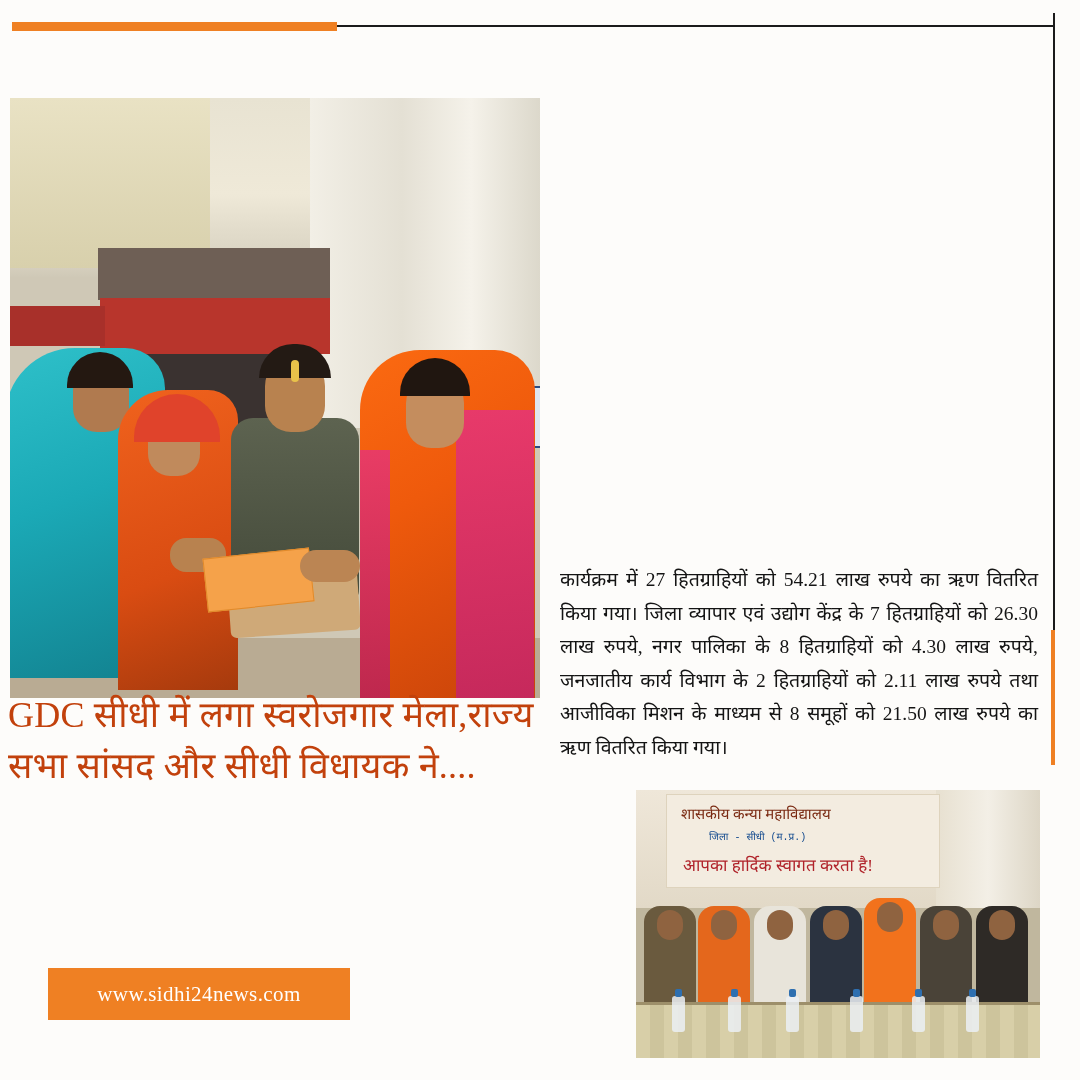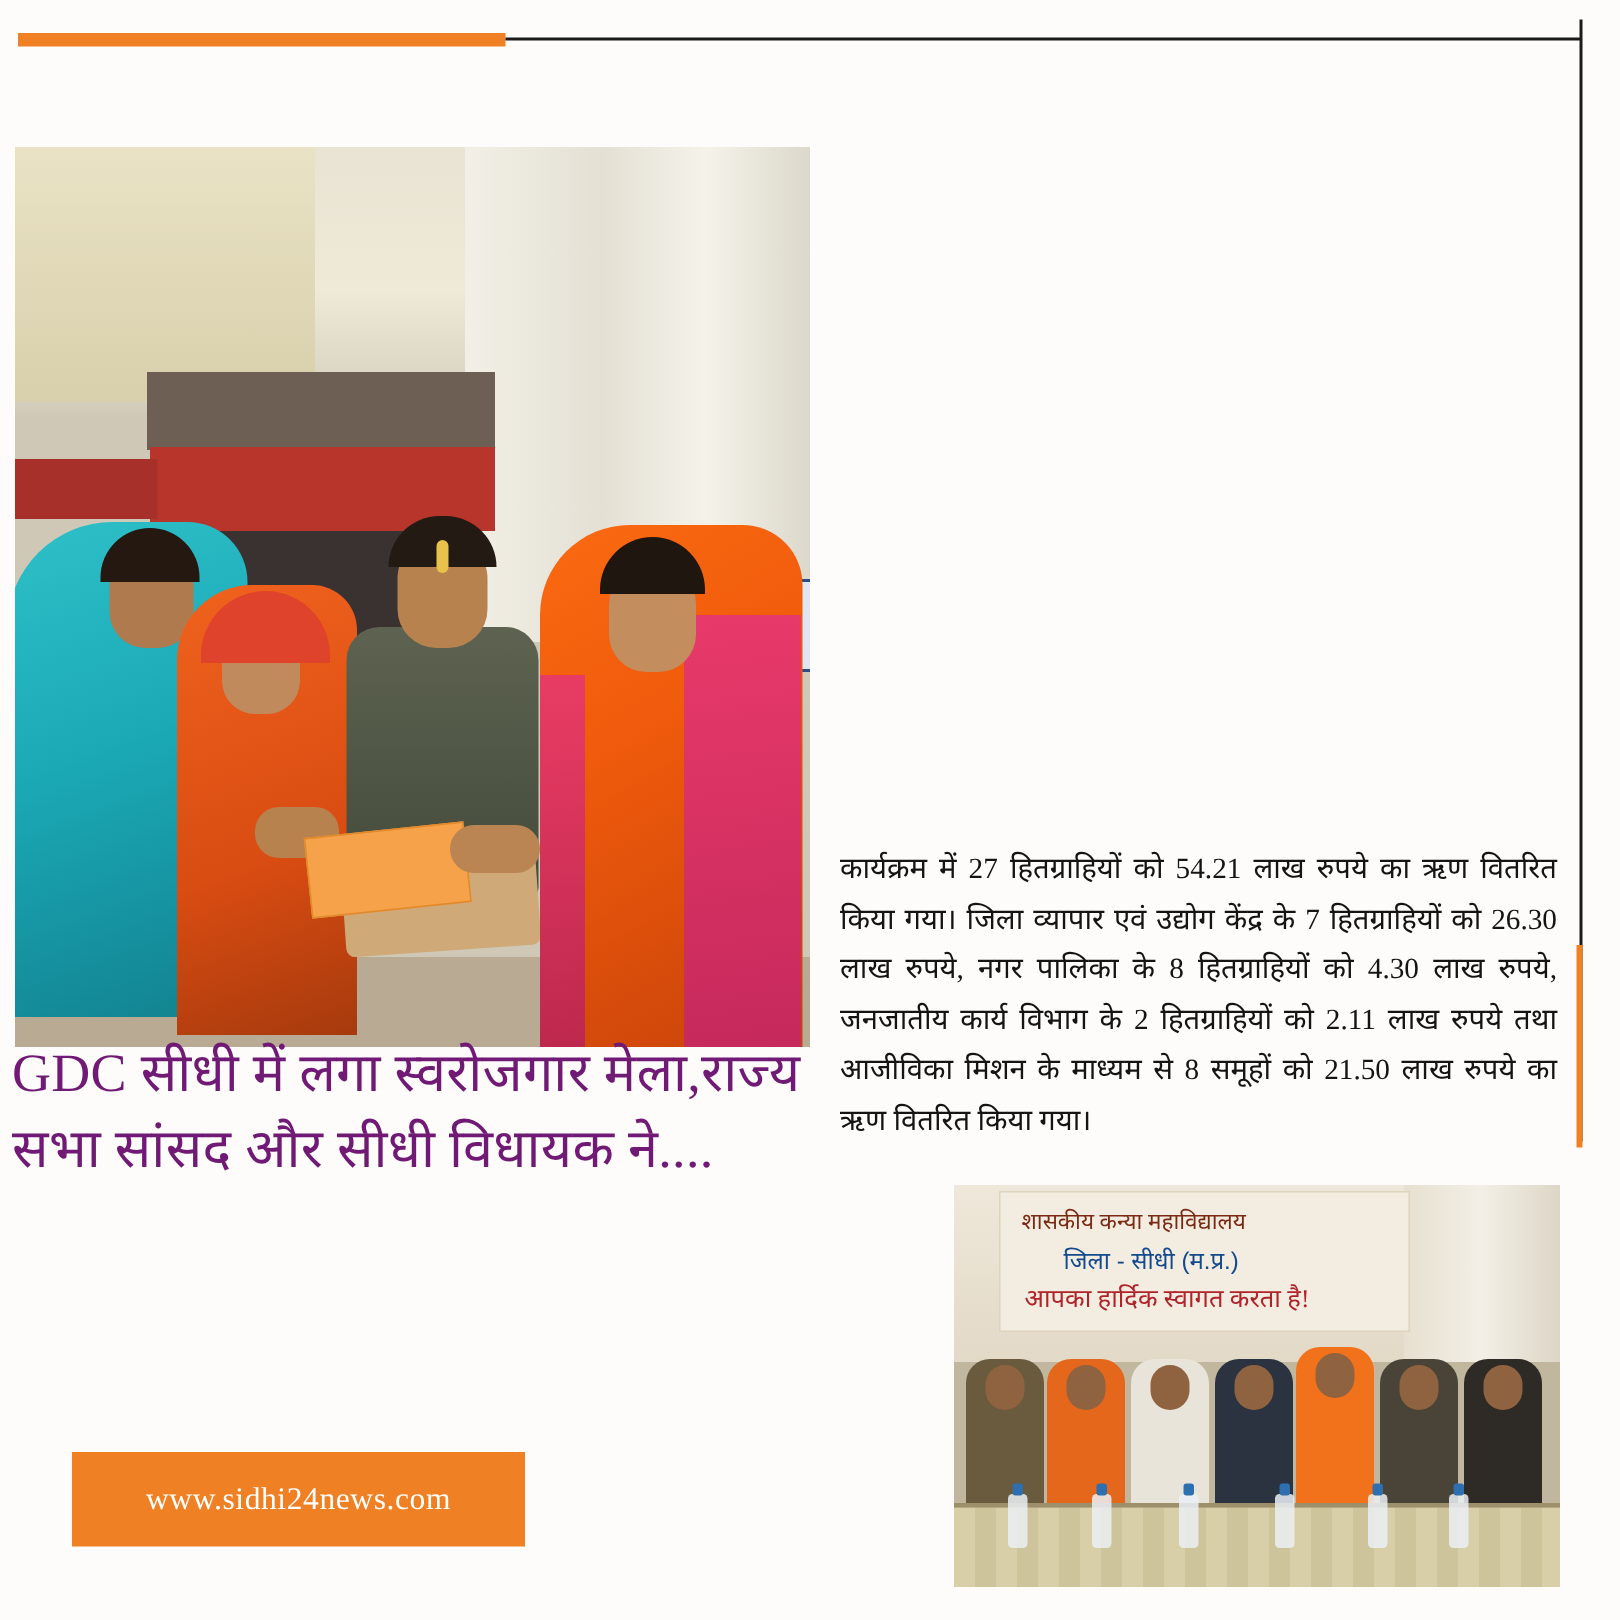--- a/index.html
+++ b/index.html
@@ -194,21 +194,21 @@
 
   
   .headline {
     position: absolute;
     left: 8px;
     top: 690px;
     width: 540px;
     font-family: "Liberation Serif", serif;
     font-size: 36px;
     line-height: 1.42;
-    color: #701a75;
+    color: #c2410c;
     letter-spacing: .2px;
   }
 
   
   .article {
     position: absolute;
     left: 560px;
     top: 563px;
     width: 478px;
     font-family: "Liberation Serif", serif;
@@ -235,22 +235,22 @@
   }
   .photo2 .banner {
     position: absolute; left: 30px; top: 4px; width: 272px; height: 92px;
     background: #f3ece0; border: 1px solid #ded3bd;
   }
   .photo2 .banner .l1 {
     position: absolute; left: 14px; top: 8px; font-size: 15px; color: #7a2a12;
     font-family: "Liberation Serif", serif; white-space: nowrap;
   }
   .photo2 .banner .l2 {
-    position: absolute; left: 42px; top: 34px; font-size: 16px; color: #134a8e;
-    font-family: Liberation Sans, sans-serif; white-space: nowrap;
+    position: absolute; left: 42px; top: 34px; font-size: 10px; color: #134a8e;
+    font-family: Liberation Mono, monospace; white-space: nowrap;
   }
   .photo2 .banner .l3 {
     position: absolute; left: 16px; top: 58px; font-size: 17px; color: #b0232a;
     font-family: "Liberation Serif", serif; white-space: nowrap;
   }
   .photo2 .curtain-r {
     position: absolute; left: 300px; top: 0; width: 104px; height: 122px;
     background: linear-gradient(90deg,#e7e0d0,#f3efe6,#ddd6c6);
   }
   .photo2 .stage {
@@ -278,21 +278,21 @@
     content: ""; position: absolute; left: 3px; top: -7px;
     width: 7px; height: 8px; background: #2e6fb0; border-radius: 2px;
   }
 
   
   .site-btn {
     position: absolute;
     left: 48px;
     top: 968px;
     width: 302px;
-    height: 63px;
+    height: 52px;
     background: #ef8023;
     display: flex;
     align-items: center;
     justify-content: center;
     color: #ffffff;
     font-family: "Liberation Serif", serif;
     font-size: 21px;
     letter-spacing: .4px;
   }
 </style>

